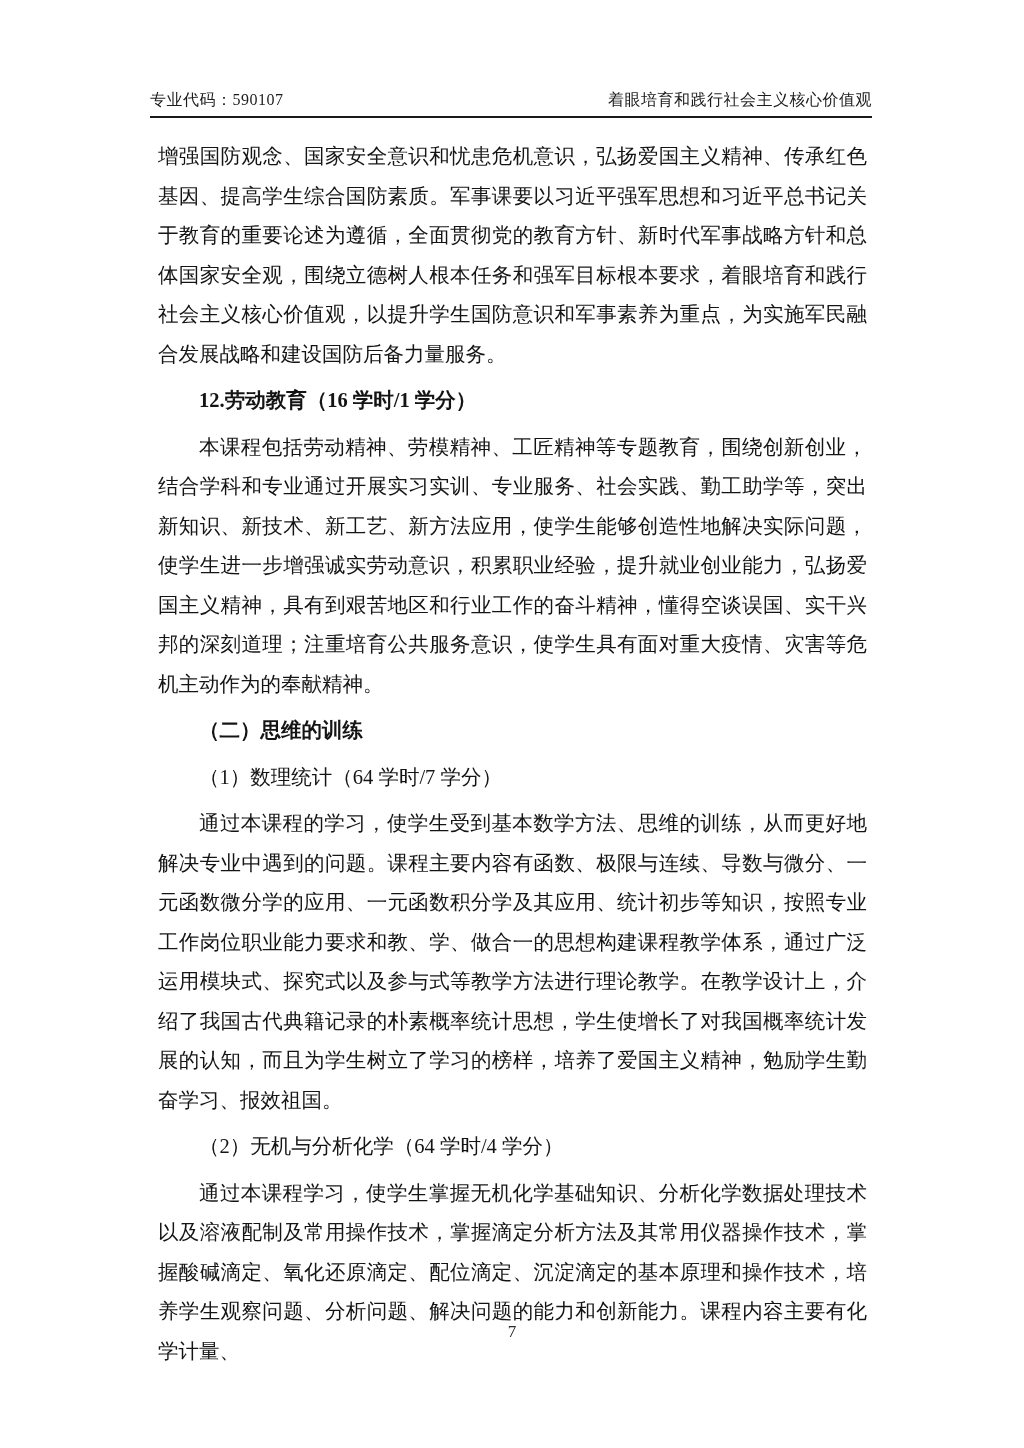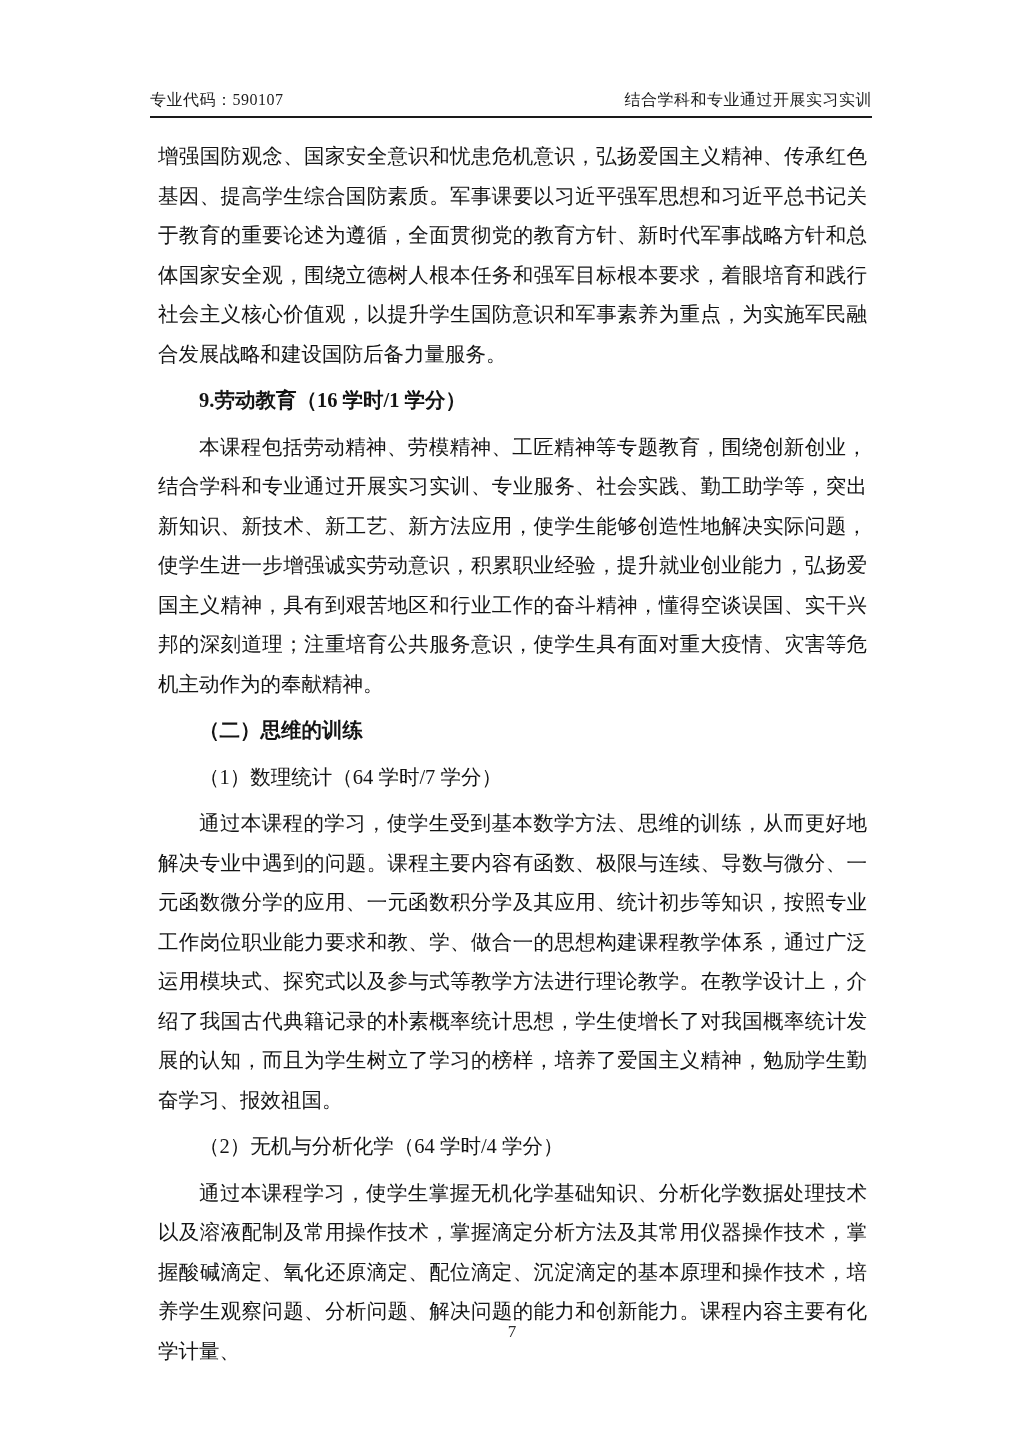--- a/index.html
+++ b/index.html
@@ -68,26 +68,26 @@
     color: #2a2a2a;
   }
 </style>
 </head>
 <body>
 
 <div class="page">
 
   <header class="page-header">
     <span>专业代码：590107</span>
-    <span>结合学科和专业通过开展实习实训</span>
+    <span>着眼培育和践行社会主义核心价值观</span>
   </header>
 
   <main class="doc-body">
     <p class="flush">增强国防观念、国家安全意识和忧患危机意识，弘扬爱国主义精神、传承红色基因、提高学生综合国防素质。军事课要以习近平强军思想和习近平总书记关于教育的重要论述为遵循，全面贯彻党的教育方针、新时代军事战略方针和总体国家安全观，围绕立德树人根本任务和强军目标根本要求，着眼培育和践行社会主义核心价值观，以提升学生国防意识和军事素养为重点，为实施军民融合发展战略和建设国防后备力量服务。</p>
-    <p class="heading-bold">9.劳动教育（16 学时/1 学分）</p>
+    <p class="heading-bold">12.劳动教育（16 学时/1 学分）</p>
     <p class="indent">本课程包括劳动精神、劳模精神、工匠精神等专题教育，围绕创新创业，结合学科和专业通过开展实习实训、专业服务、社会实践、勤工助学等，突出新知识、新技术、新工艺、新方法应用，使学生能够创造性地解决实际问题，使学生进一步增强诚实劳动意识，积累职业经验，提升就业创业能力，弘扬爱国主义精神，具有到艰苦地区和行业工作的奋斗精神，懂得空谈误国、实干兴邦的深刻道理；注重培育公共服务意识，使学生具有面对重大疫情、灾害等危机主动作为的奉献精神。</p>
     <p class="heading-kai">（二）思维的训练</p>
     <p class="heading-plain">（1）数理统计（64 学时/7 学分）</p>
     <p class="indent">通过本课程的学习，使学生受到基本数学方法、思维的训练，从而更好地解决专业中遇到的问题。课程主要内容有函数、极限与连续、导数与微分、一元函数微分学的应用、一元函数积分学及其应用、统计初步等知识，按照专业工作岗位职业能力要求和教、学、做合一的思想构建课程教学体系，通过广泛运用模块式、探究式以及参与式等教学方法进行理论教学。在教学设计上，介绍了我国古代典籍记录的朴素概率统计思想，学生使增长了对我国概率统计发展的认知，而且为学生树立了学习的榜样，培养了爱国主义精神，勉励学生勤奋学习、报效祖国。</p>
     <p class="heading-plain">（2）无机与分析化学（64 学时/4 学分）</p>
     <p class="indent">通过本课程学习，使学生掌握无机化学基础知识、分析化学数据处理技术以及溶液配制及常用操作技术，掌握滴定分析方法及其常用仪器操作技术，掌握酸碱滴定、氧化还原滴定、配位滴定、沉淀滴定的基本原理和操作技术，培养学生观察问题、分析问题、解决问题的能力和创新能力。课程内容主要有化学计量、</p>
   </main>
 
   <footer class="page-footer">
     <span>7</span>

